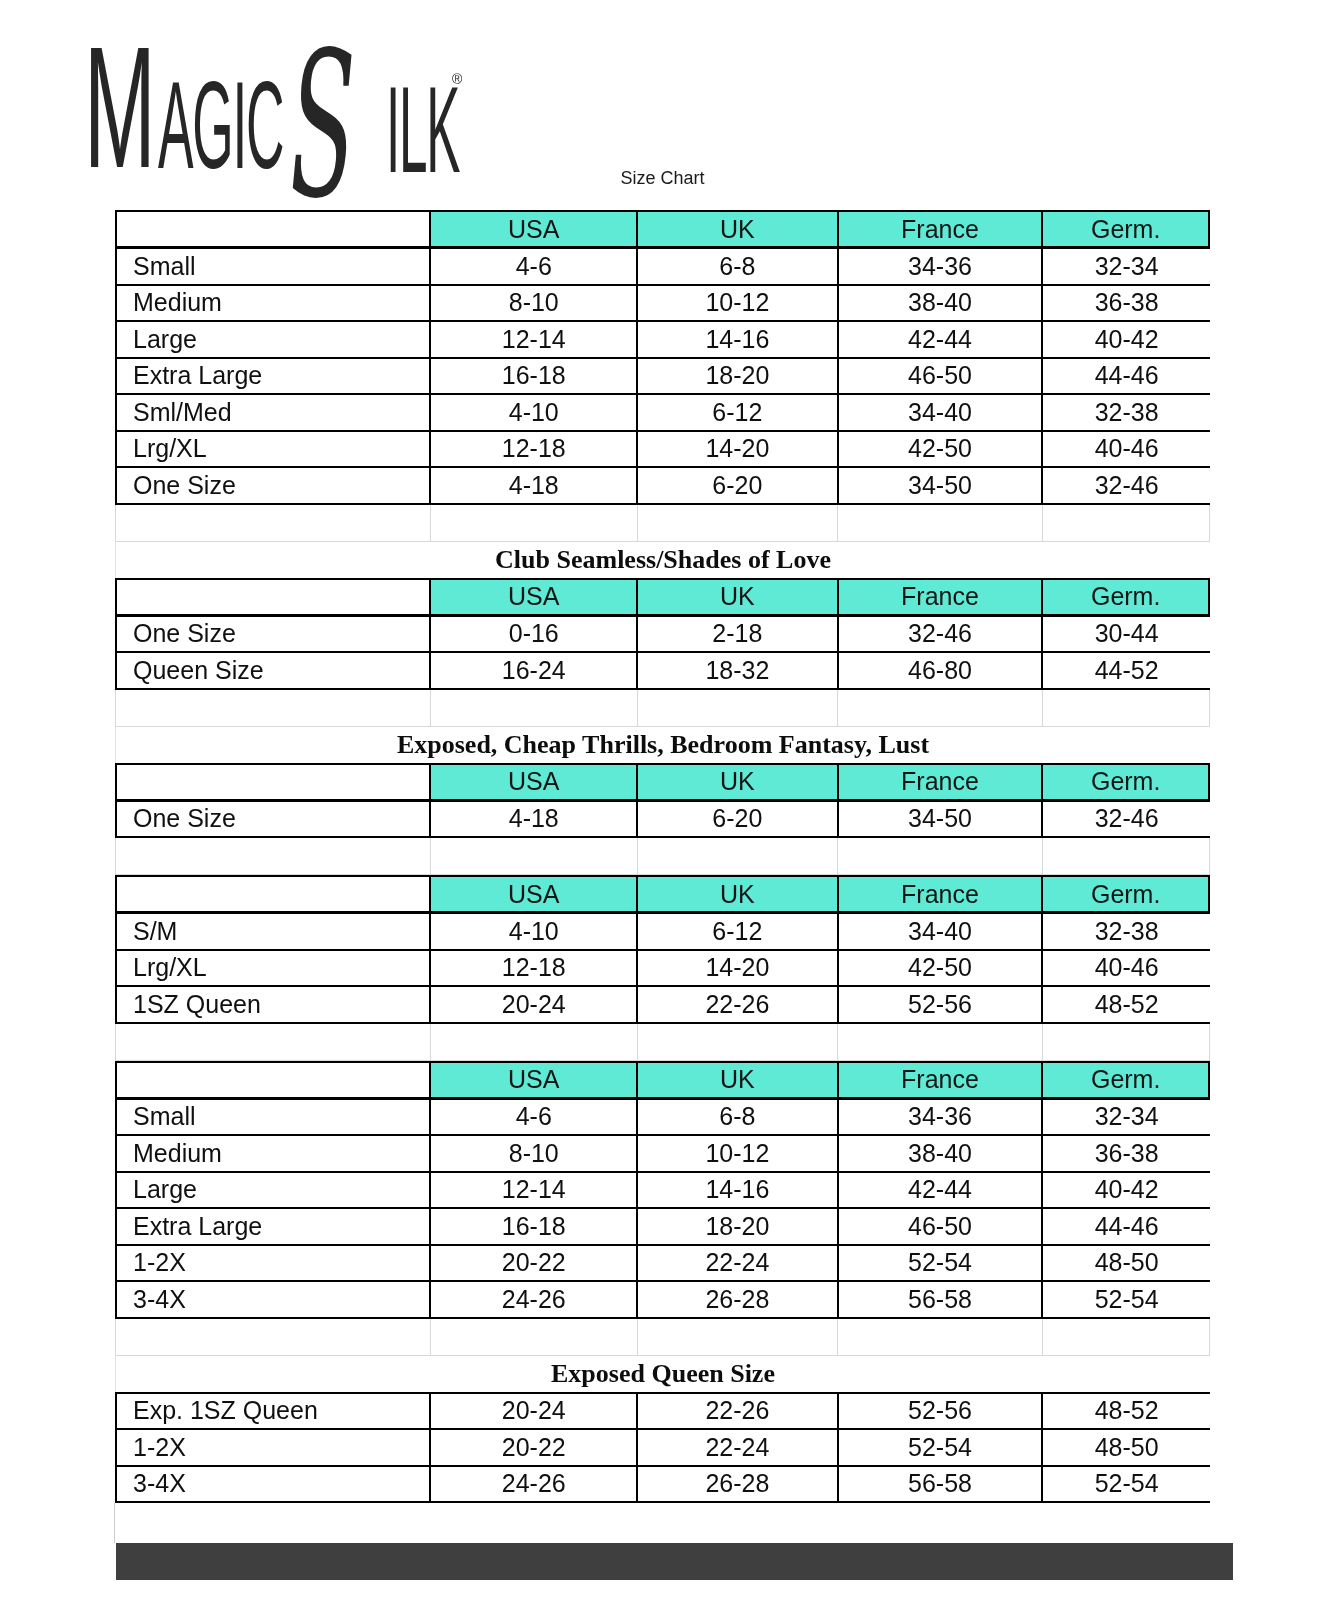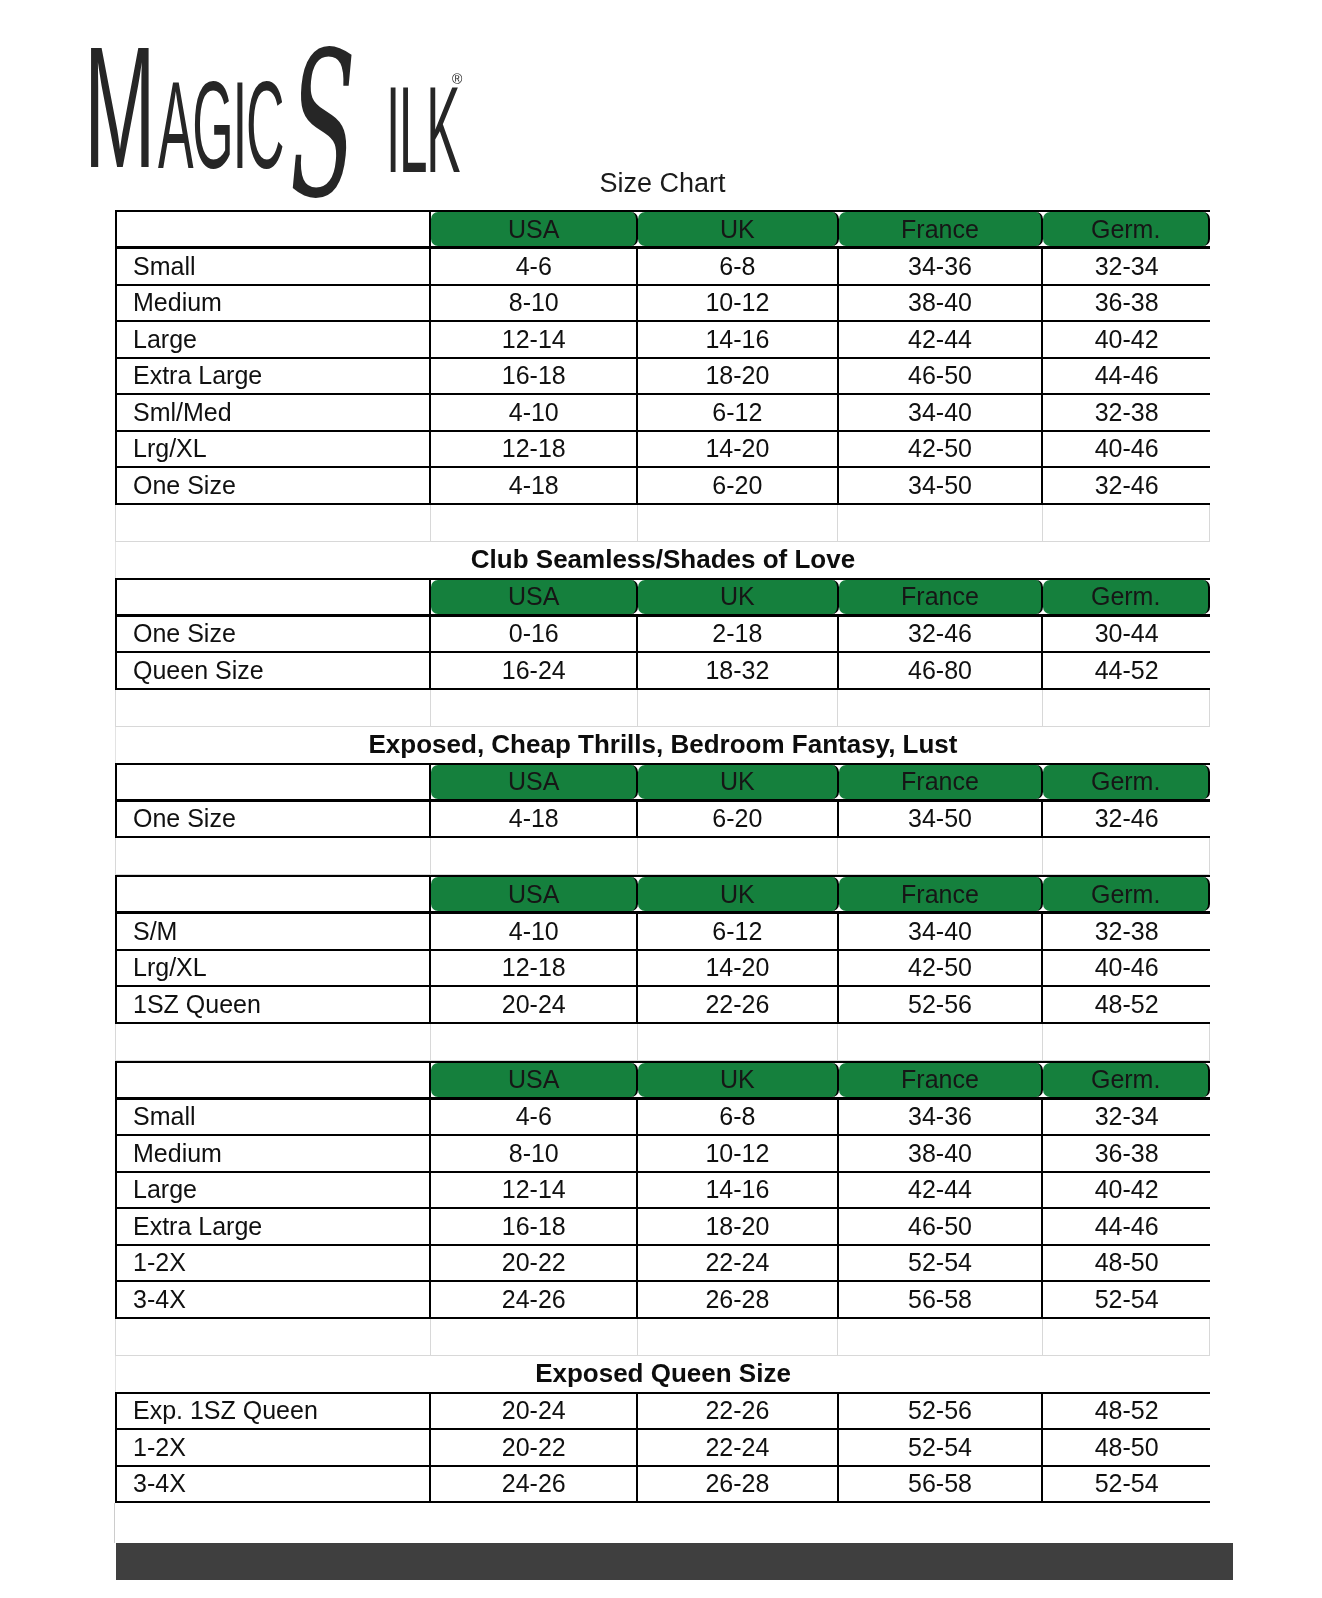--- a/index.html
+++ b/index.html
@@ -17,52 +17,53 @@
   .logo span { position: absolute; line-height: 0.78; white-space: nowrap; }
   .lg-M   { left: 0;     bottom: 4px;  font-size: 172px; transform: scaleX(0.50); transform-origin: left bottom; }
   .lg-AGIC{ left: 74px;  bottom: 4px;  font-size: 124px; letter-spacing: -3px; transform: scaleX(0.43); transform-origin: left bottom; }
   .lg-S   { left: 206px; bottom: -26px; font-size: 200px; font-family: "DejaVu Serif", serif; font-style: italic; transform: scaleX(0.48); transform-origin: left bottom; }
   .lg-ILK { left: 302px; bottom: 0px;  font-size: 122px; letter-spacing: -3px; transform: scaleX(0.42); transform-origin: left bottom; }
   .lg-reg { left: 368px; top: 44px; font-size: 14px; }
 
   
   .size-chart-title {
     position: absolute; left: 115px; top: 168px; width: 1095px;
-    text-align: center; font-size: 27px; color: #1b1b1b;
+    text-align: center; font-size: 18px; color: #1b1b1b;
   }
 
   
   .sheet { position: absolute; left: 115px; top: 210px; width: 1095px; }
 
   .tbl { border-left: 2px solid #000; border-top: 2px solid #000; }
   .tr  { display: flex; height: 36.5px; border-bottom: 2px solid #000; }
   .tr-h{ height: 37px; border-bottom: 3px solid #000; }
 
   .td  { display: flex; align-items: center; font-size: 25px; color: #101010;
          border-right: 2px solid #000; overflow: hidden; }
   .val { justify-content: center; }
   .lbl { justify-content: flex-start; padding-left: 16px; }
-  .th  { justify-content: center; background: #15803d; color: #161616; border-radius: 7px; }
+  .th  { justify-content: center; background: #5eead4; color: #161616; }
   .th-blank { background: #ffffff; }
 
   .c0 { width: 315px; }
   .c1 { width: 207px; }
   .c2 { width: 201px; }
   .c3 { width: 205px; }
   .c4 { width: 167px; }
   .td.c4 { border-right: none; }
   .tr-h .td.c4 { border-right: 2px solid #000; }
 
   .spacer { display: flex; height: 37px; border-left: 1px solid #d8d8d8; }
   .sp-c { border-right: 1px solid #d8d8d8; border-bottom: 1px solid #d8d8d8; }
 
   .sec-title {
     height: 36px; display: flex; align-items: center; justify-content: center;
     font-weight: 700; font-size: 26px; color: #0d0d0d;
     border-left: 1px solid #e3e3e3;
+    font-family: Liberation Serif, serif;
   }
 
   
   .bottom-bar { position: absolute; left: 116px; top: 1543px; width: 1117px; height: 37px; background: #3f3f3f; }
   .edge-line  { position: absolute; left: 114px; top: 1503px; width: 1px; height: 40px; background: #cccccc; }
 </style>
 </head>
 <body>
 
 <div class="logo">

